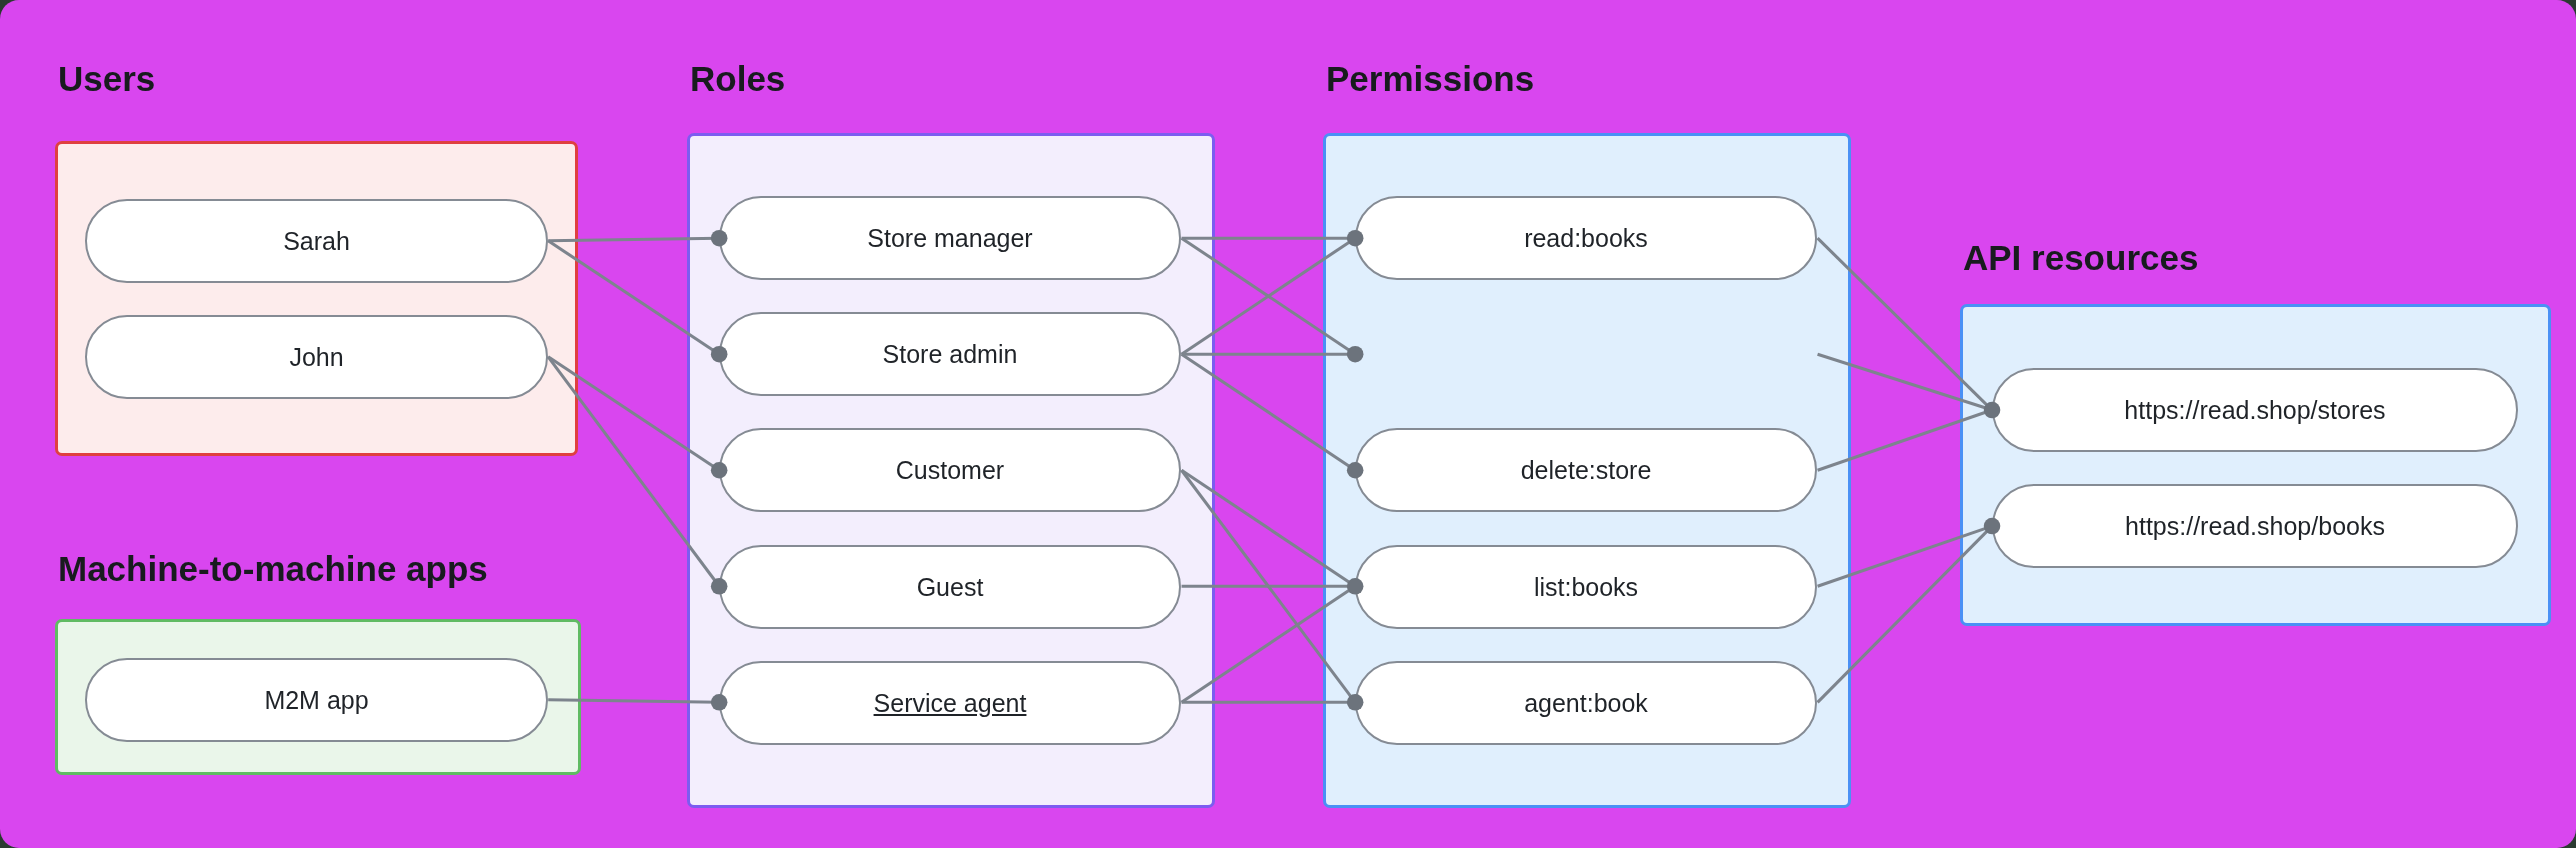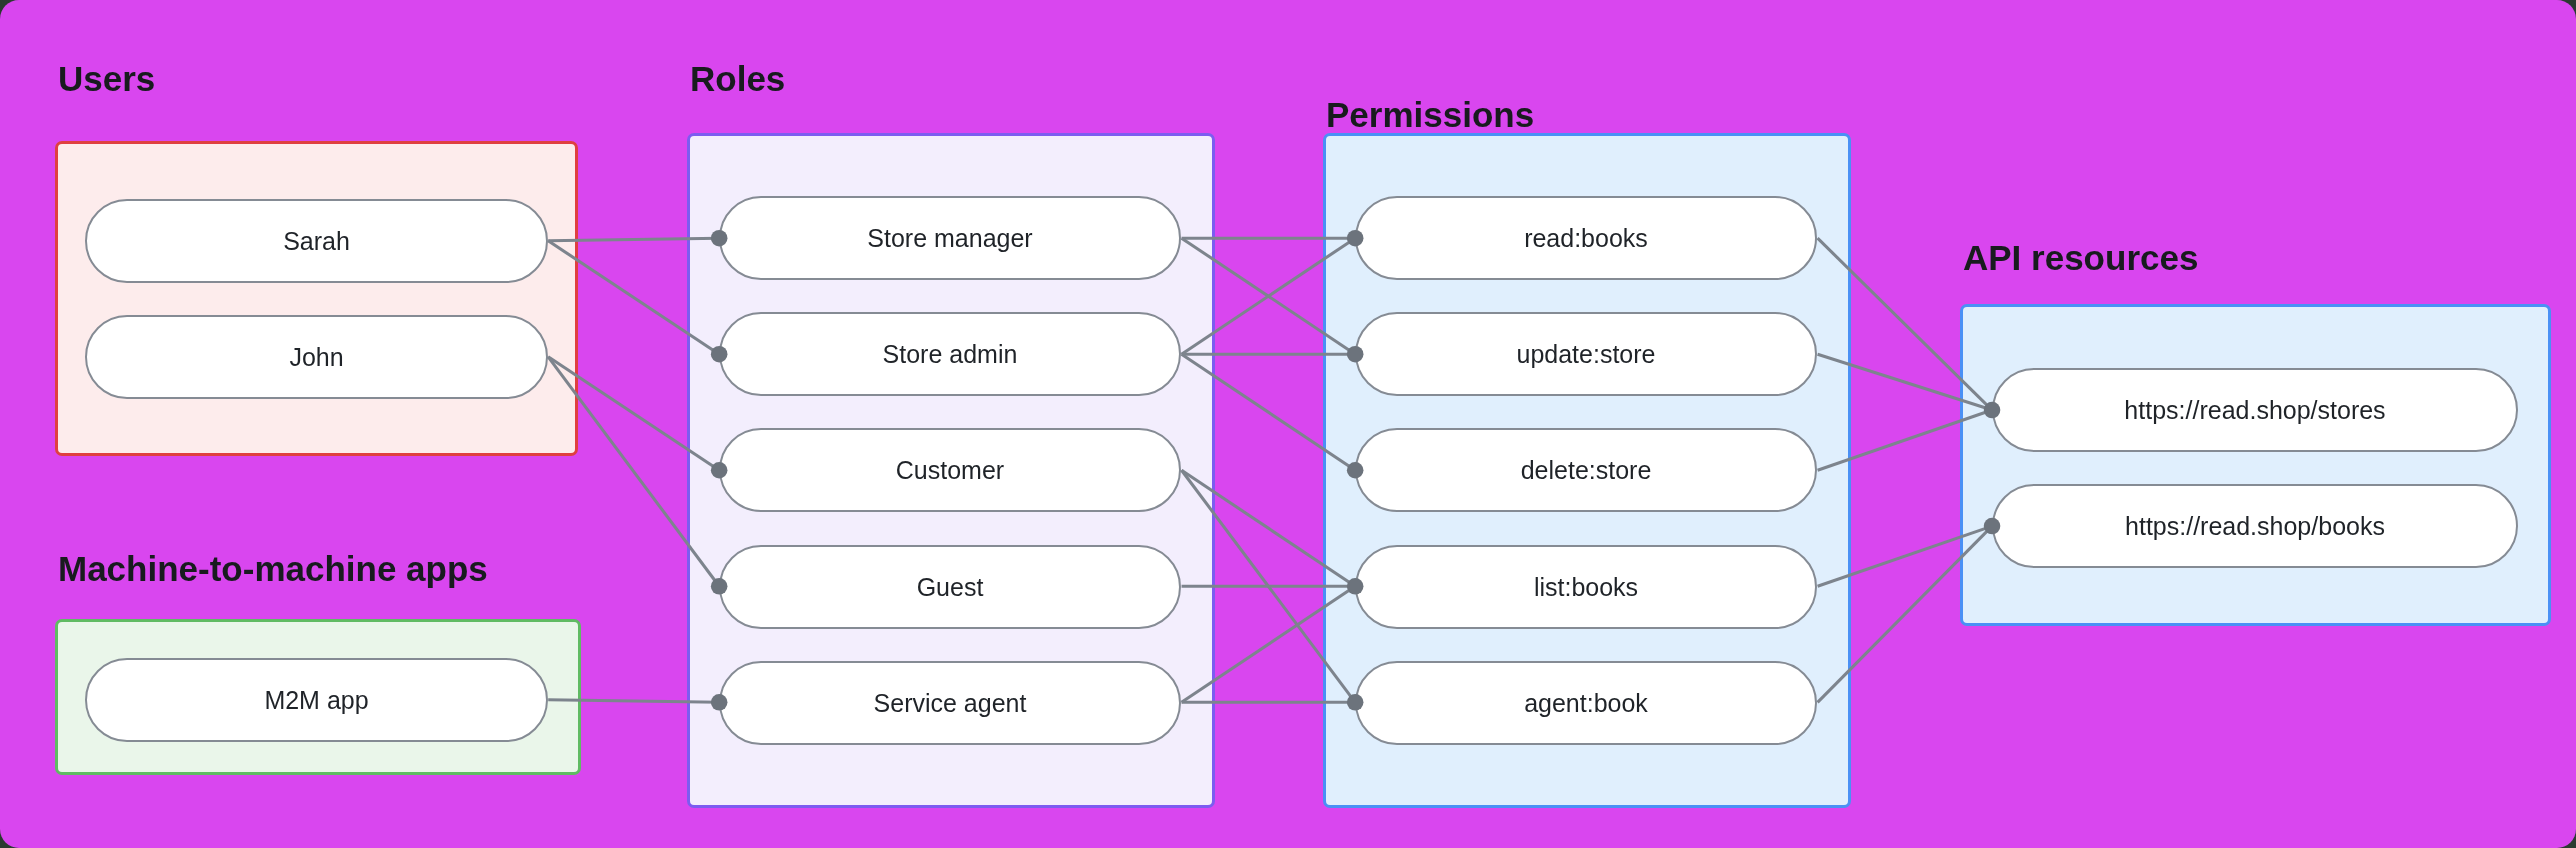--- a/index.html
+++ b/index.html
@@ -32,33 +32,33 @@
   #g-users       {left:55px;  top:141px; width:523px; height:315px;}
   #g-m2m         {left:55px;  top:619px; width:526px; height:156px;}
   #g-roles       {left:687px; top:133px; width:528px; height:675px;}
   #g-permissions {left:1323px;top:133px; width:528px; height:675px;}
   #g-api         {left:1960px;top:304px; width:591px; height:322px;}
 
   
   #l-users       {left:58px;  top:58px;}
   #l-m2m         {left:58px;  top:548px;}
   #l-roles       {left:690px; top:58px;}
-  #l-permissions {left:1326px;top:58px;margin-top:36px;}
+  #l-permissions {left:1326px;top:58px;}
   #l-api         {left:1963px;top:237px;text-align:center;}
 
   
   #n-sarah         {left:85px;  top:199px; width:463px;}
   #n-john          {left:85px;  top:315px; width:463px;}
   #n-m2m-app       {left:85px;  top:658px; width:463px;}
 
   #n-store-manager {left:719px; top:196px; width:462px;}
   #n-store-admin   {left:719px; top:312px; width:462px;}
   #n-customer      {left:719px; top:428px; width:462px;}
   #n-guest         {left:719px; top:545px; width:462px;}
-  #n-service-agent {left:719px; top:661px; width:462px;}
+  #n-service-agent {left:719px; top:661px; width:462px;text-decoration:underline;}
 
   #n-read-store    {left:1355px;top:196px; width:462px;}
   #n-update-store  {left:1355px;top:312px; width:462px;}
   #n-delete-store  {left:1355px;top:428px; width:462px;}
   #n-list-books    {left:1355px;top:545px; width:462px;}
   #n-order-book    {left:1355px;top:661px; width:462px;}
 
   #n-stores-api    {left:1992px;top:368px; width:526px;}
   #n-books-api     {left:1992px;top:484px; width:526px;}
 </style>
@@ -83,21 +83,20 @@
   <div class="pill" id="n-john">John</div>
   <div class="pill" id="n-m2m-app">M2M app</div>
 
   <div class="pill" id="n-store-admin">Store admin</div>
   <div class="pill" id="n-store-manager">Store manager</div>
   <div class="pill" id="n-customer">Customer</div>
   <div class="pill" id="n-guest">Guest</div>
   <div class="pill" id="n-service-agent">Service agent</div>
 
   <div class="pill" id="n-read-store">read:books</div>
-  <div class="pill" id="n-update-store">update:store</div>
   <div class="pill" id="n-delete-store">delete:store</div>
   <div class="pill" id="n-list-books">list:books</div>
   <div class="pill" id="n-order-book">agent:book</div>
 
   <div class="pill" id="n-stores-api">https://read.shop/stores</div>
   <div class="pill" id="n-books-api">https://read.shop/books</div>
 
   <svg id="edges-layer" width="2576" height="848" viewBox="0 0 2952 972">
       <line x1="628" y1="276" x2="824" y2="273" stroke="#7d848d" stroke-width="3.5"></line>
       <line x1="628" y1="276" x2="824" y2="406" stroke="#7d848d" stroke-width="3.5"></line>

